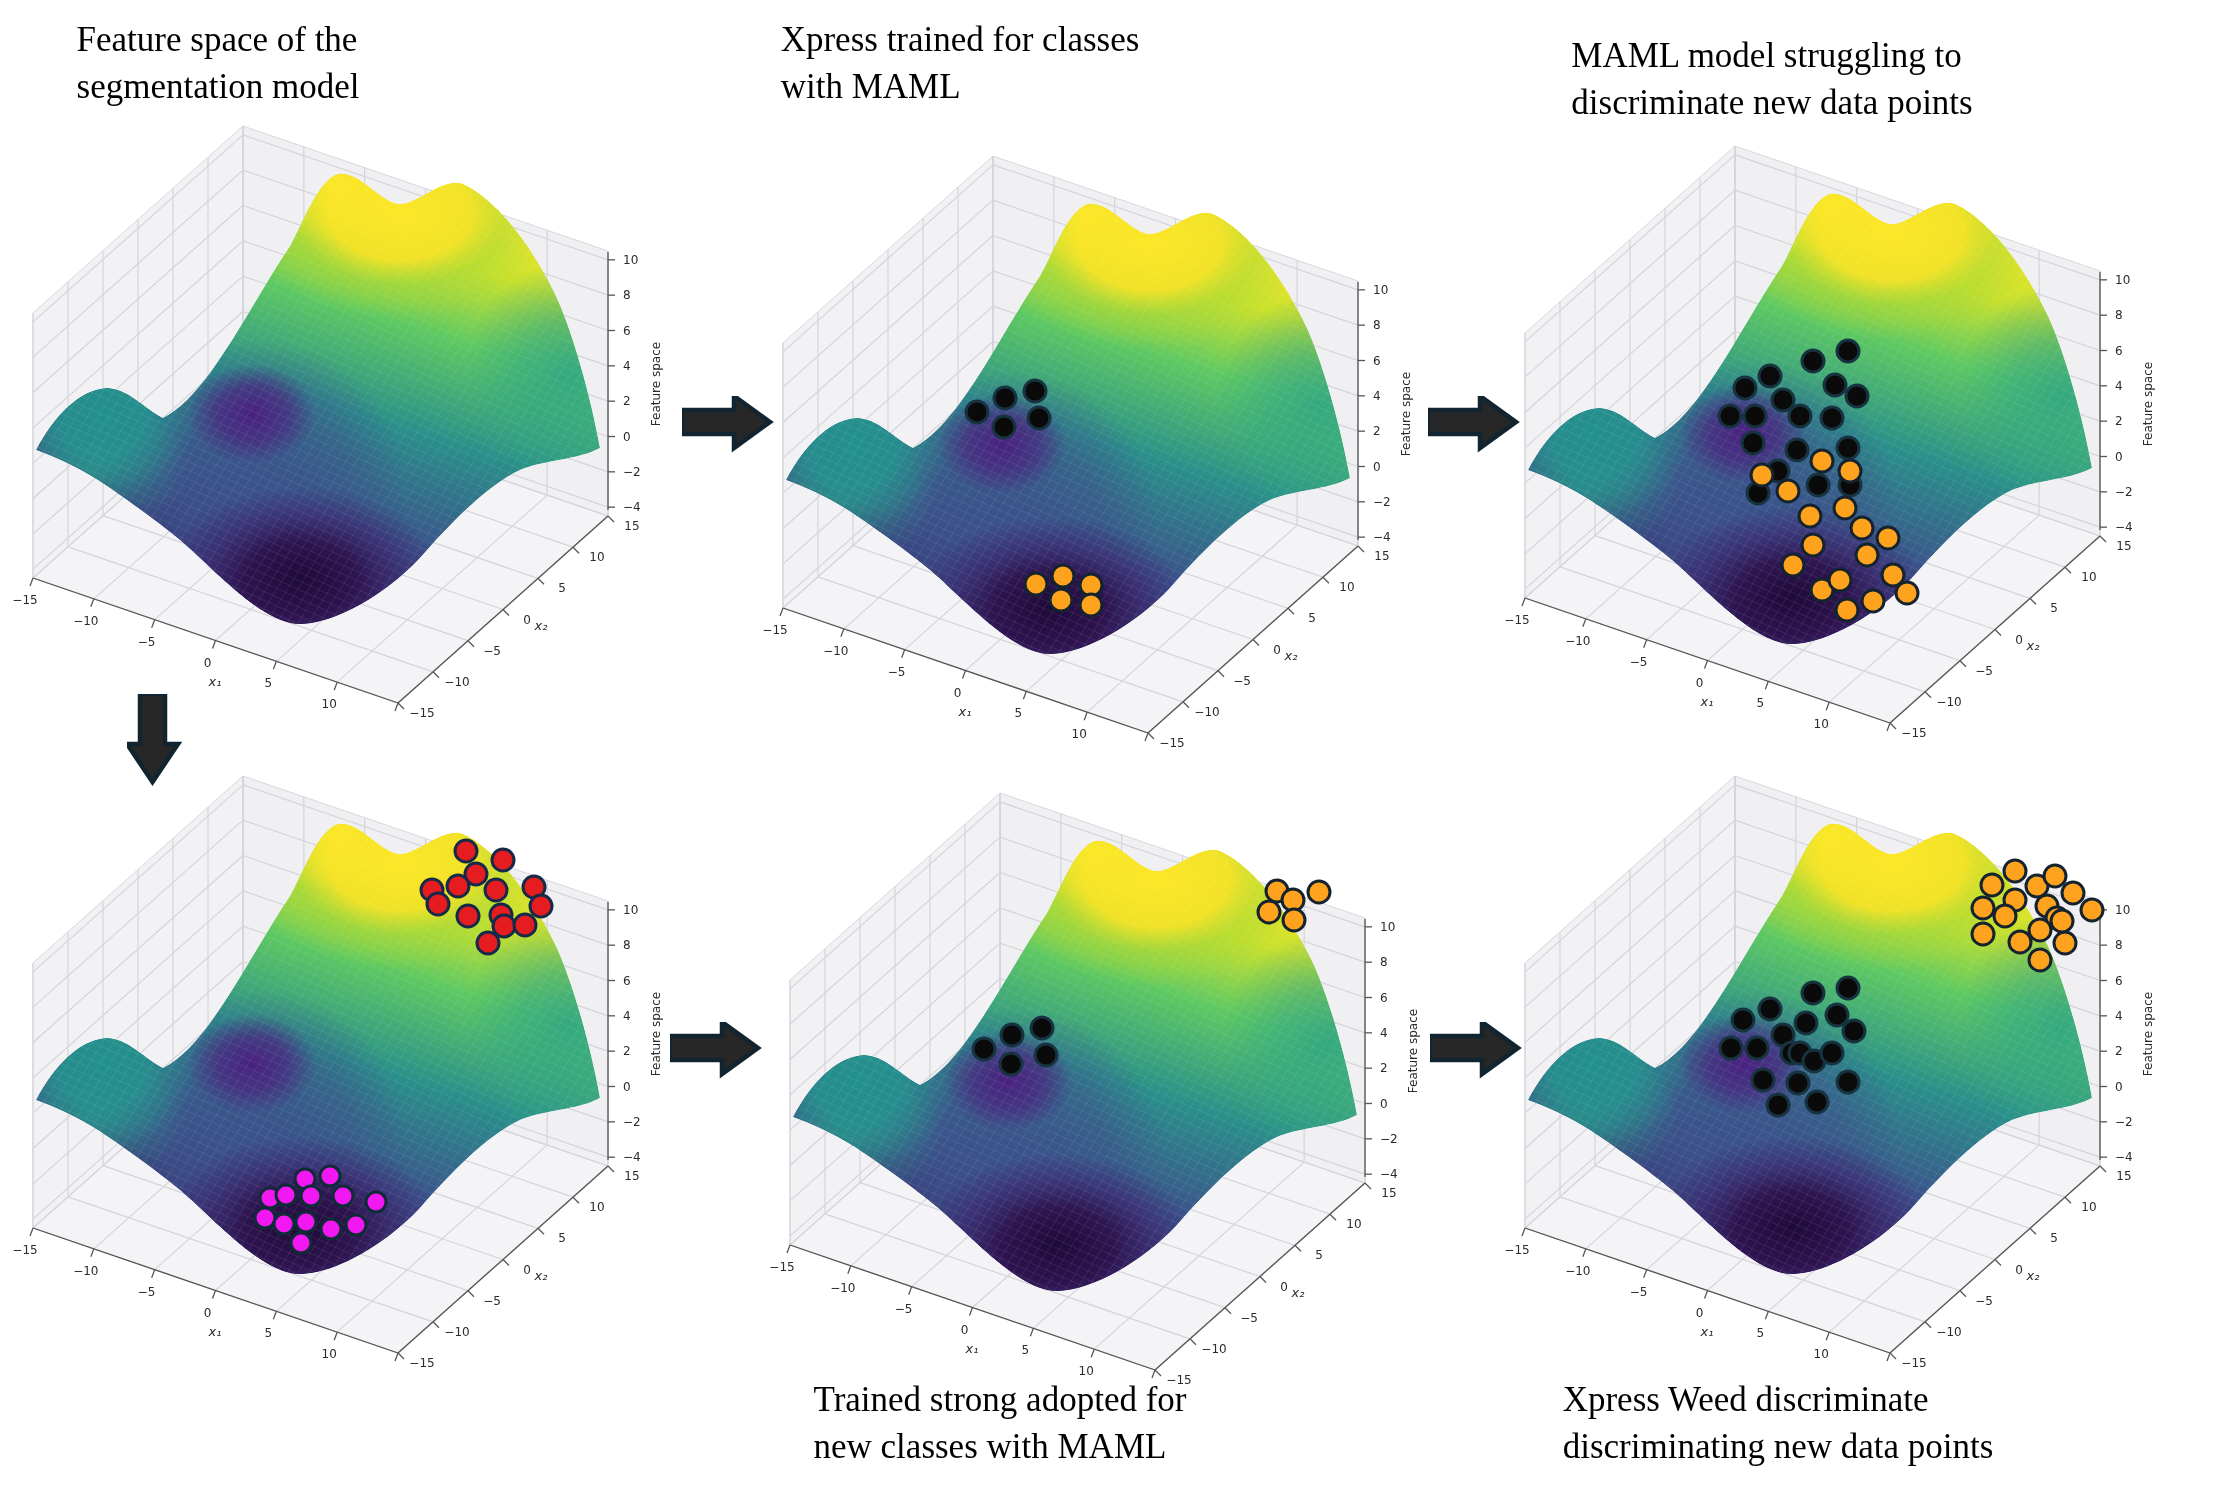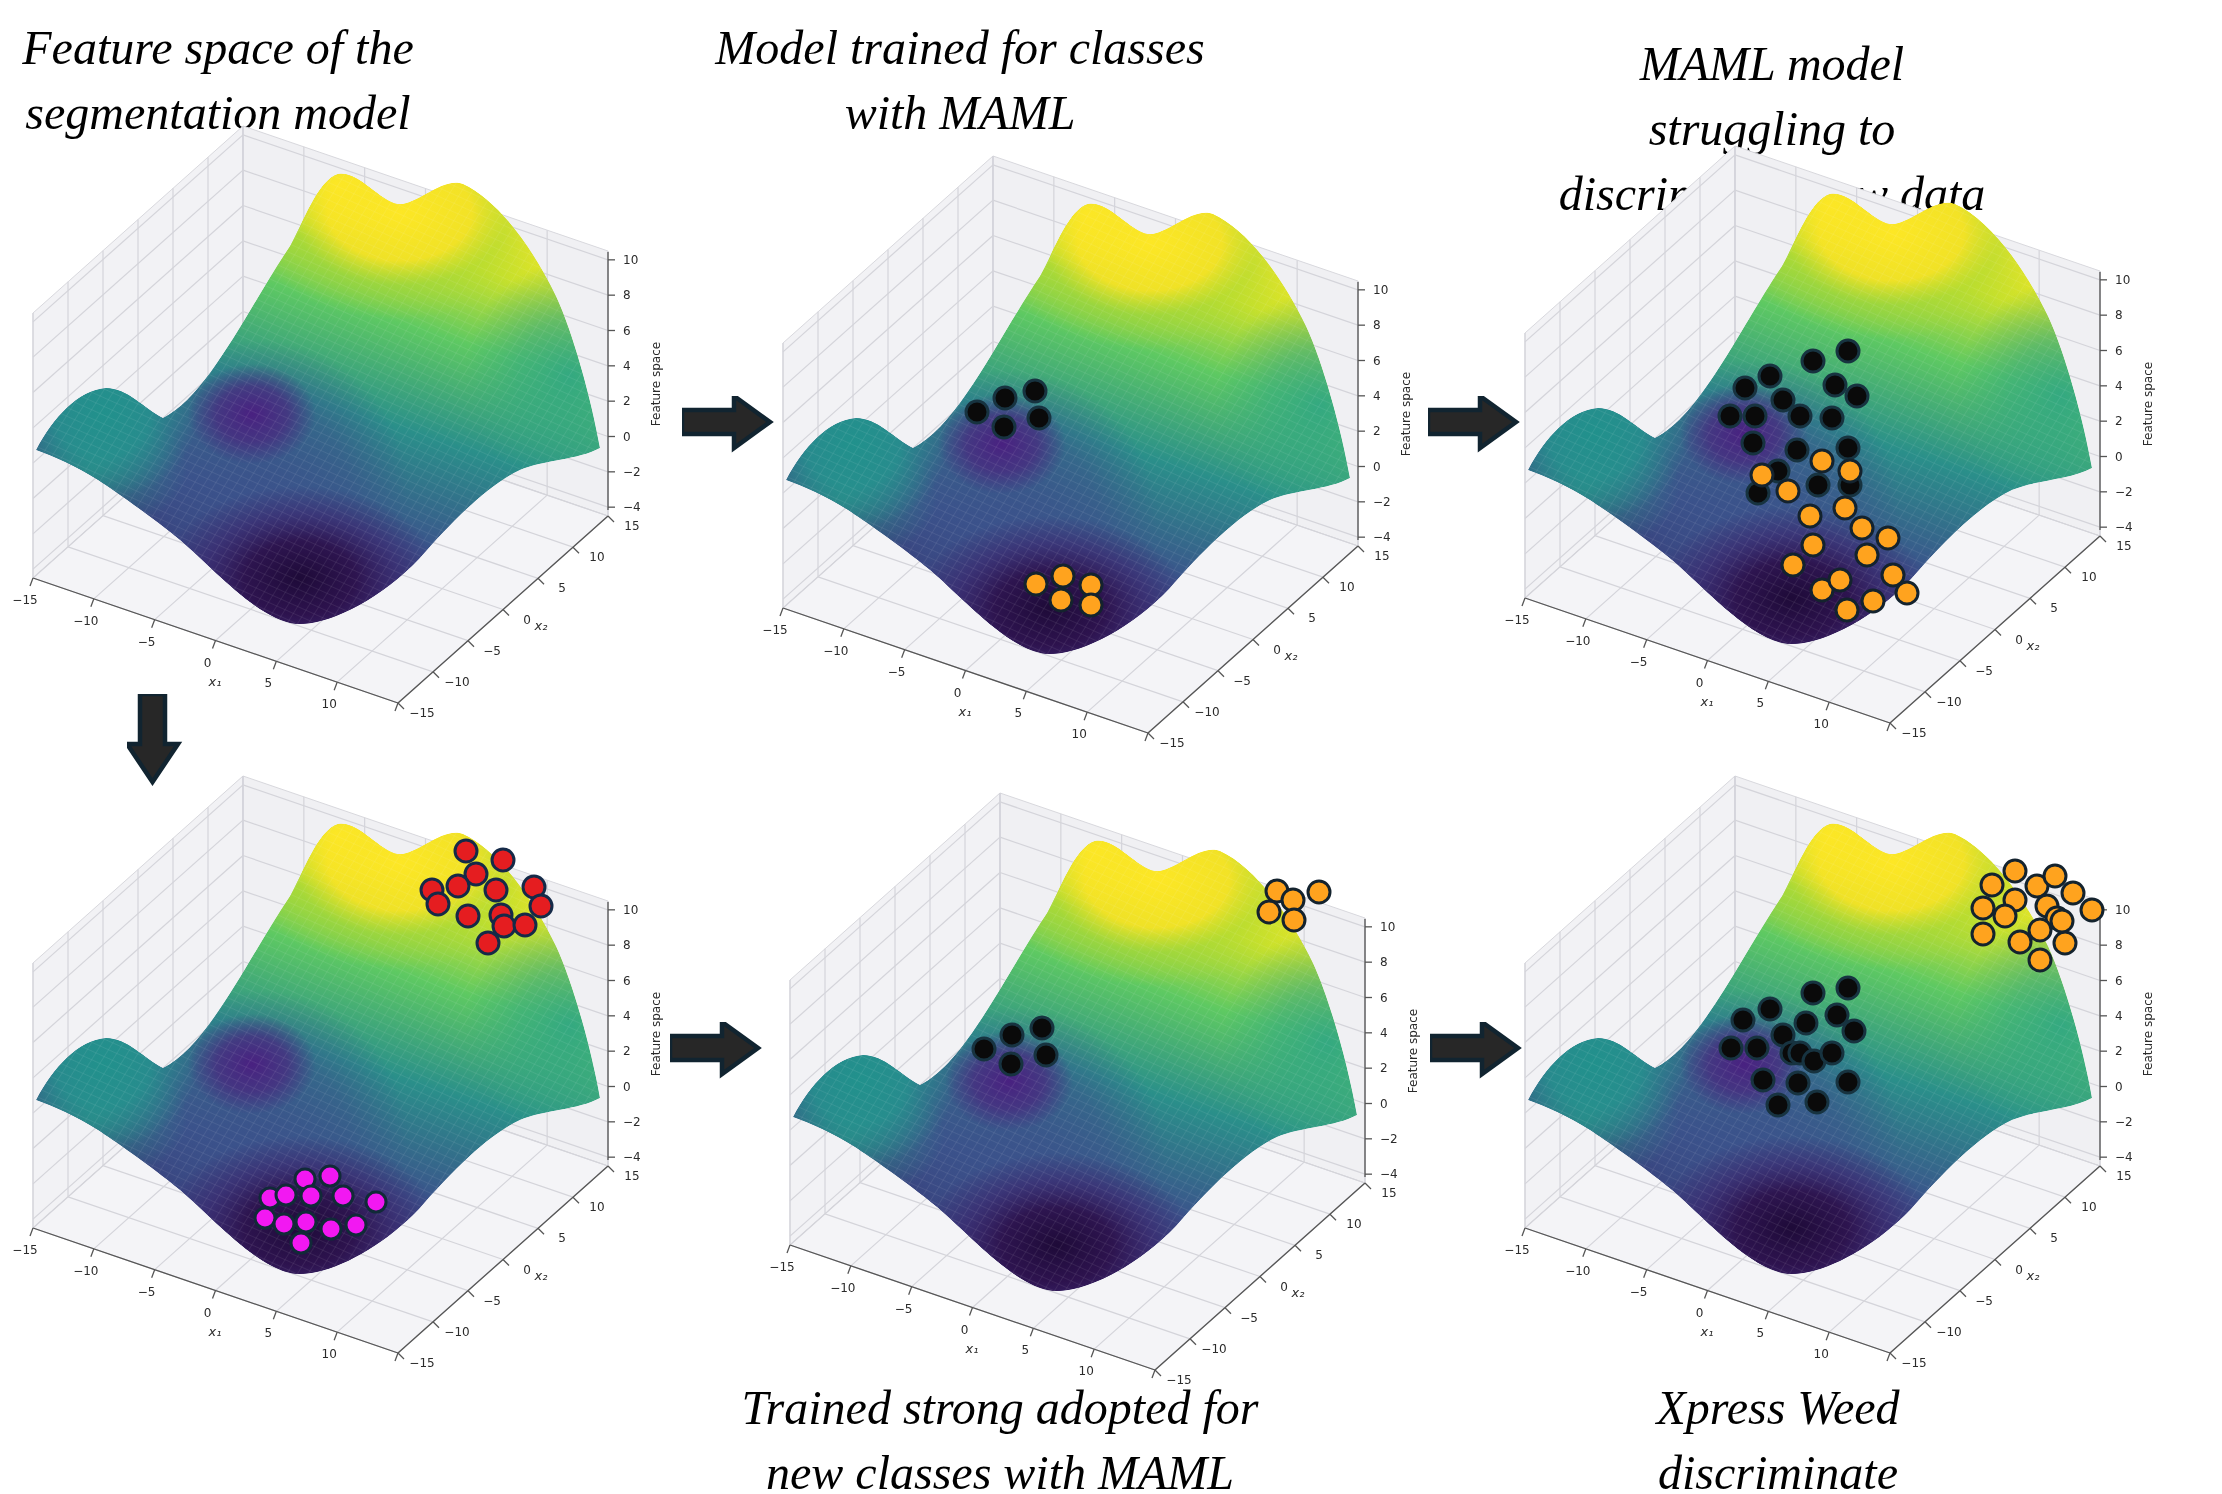--- a/index.html
+++ b/index.html
@@ -1,30 +1,30 @@
 <!DOCTYPE html>
 <html><head>
 <meta charset="utf-8">
 <style>
   html,body{margin:0;padding:0;background:#ffffff;}
   #figure{position:relative;width:2222px;height:1494px;background:#ffffff;overflow:hidden;
           font-family:"Liberation Serif",serif;}
-  .cap{position:absolute;transform:translateX(-50%);text-align:center;white-space:pre-line;
-       font-size:48px;line-height:1.35;color:#000;font-style:italic;}
+  .cap{position:absolute;transform:translateX(-50%);white-space:pre-line;
+       font-size:35px;line-height:1.35;color:#000;}
   .panel{position:absolute;}
   .arrow{position:absolute;}
   svg text{font-family:"DejaVu Sans",sans-serif;}
 </style>
 </head>
 <body>
 
 <div id="figure">
   <div class="cap" style="left: 218px; top: 16px;">Feature space of the
 segmentation model</div>
-  <div class="cap" style="left: 960px; top: 16px;">Model trained for classes
+  <div class="cap" style="left: 960px; top: 16px;">Xpress trained for classes
 with MAML</div>
   <div class="cap" style="left: 1772px; top: 16px; margin-top: 16px;">MAML model struggling to
 discriminate new data points</div>
   <div class="cap" style="left: 1000px; top: 1376px;">Trained strong adopted for
 new classes with MAML</div>
   <div class="cap" style="left: 1778px; top: 1376px;">Xpress Weed discriminate
 discriminating new data points</div>
 <svg class="panel" viewBox="0 0 660 600" width="660" height="600" style="left: 8px; top: 118px;">
       <defs>
         <clipPath id="sil0">

